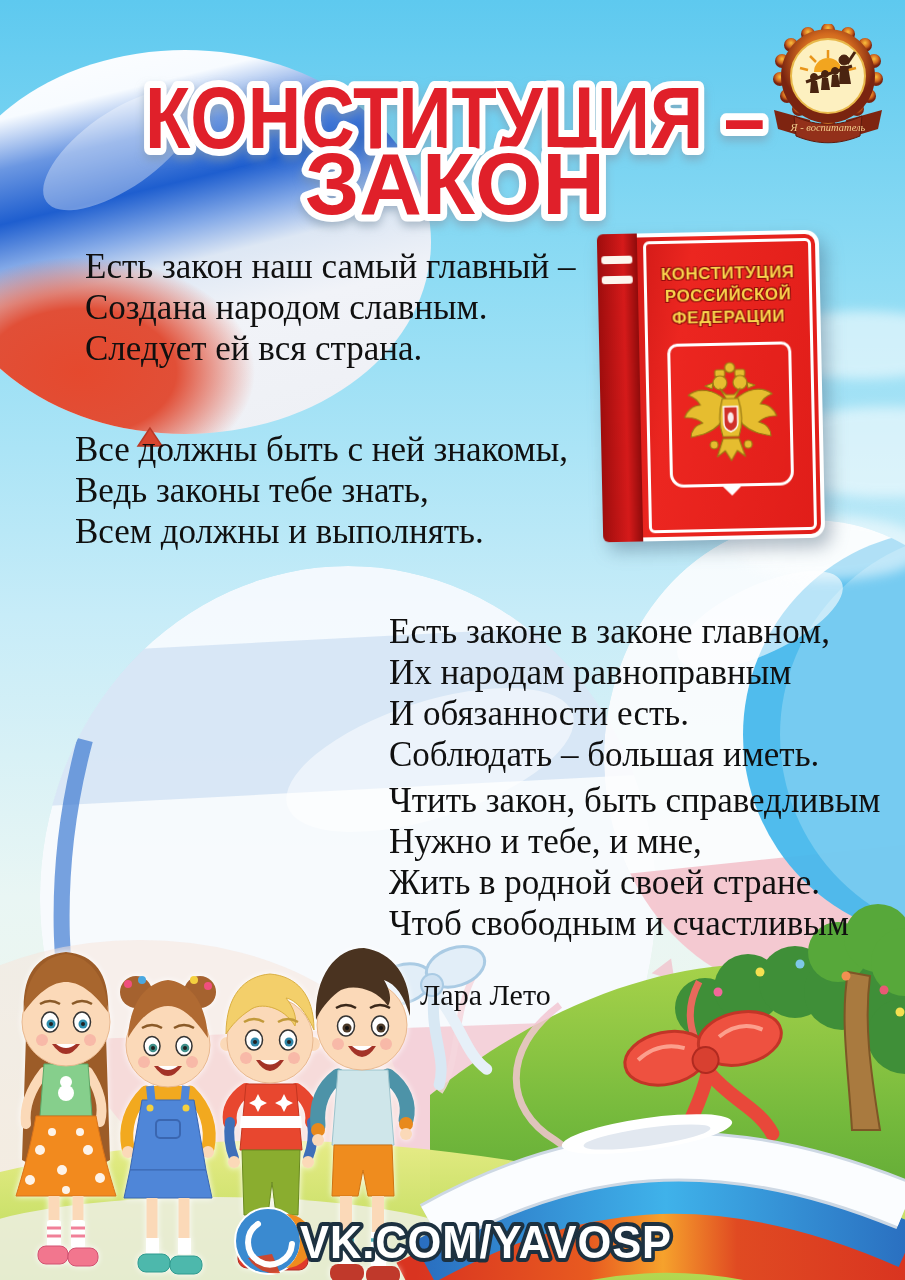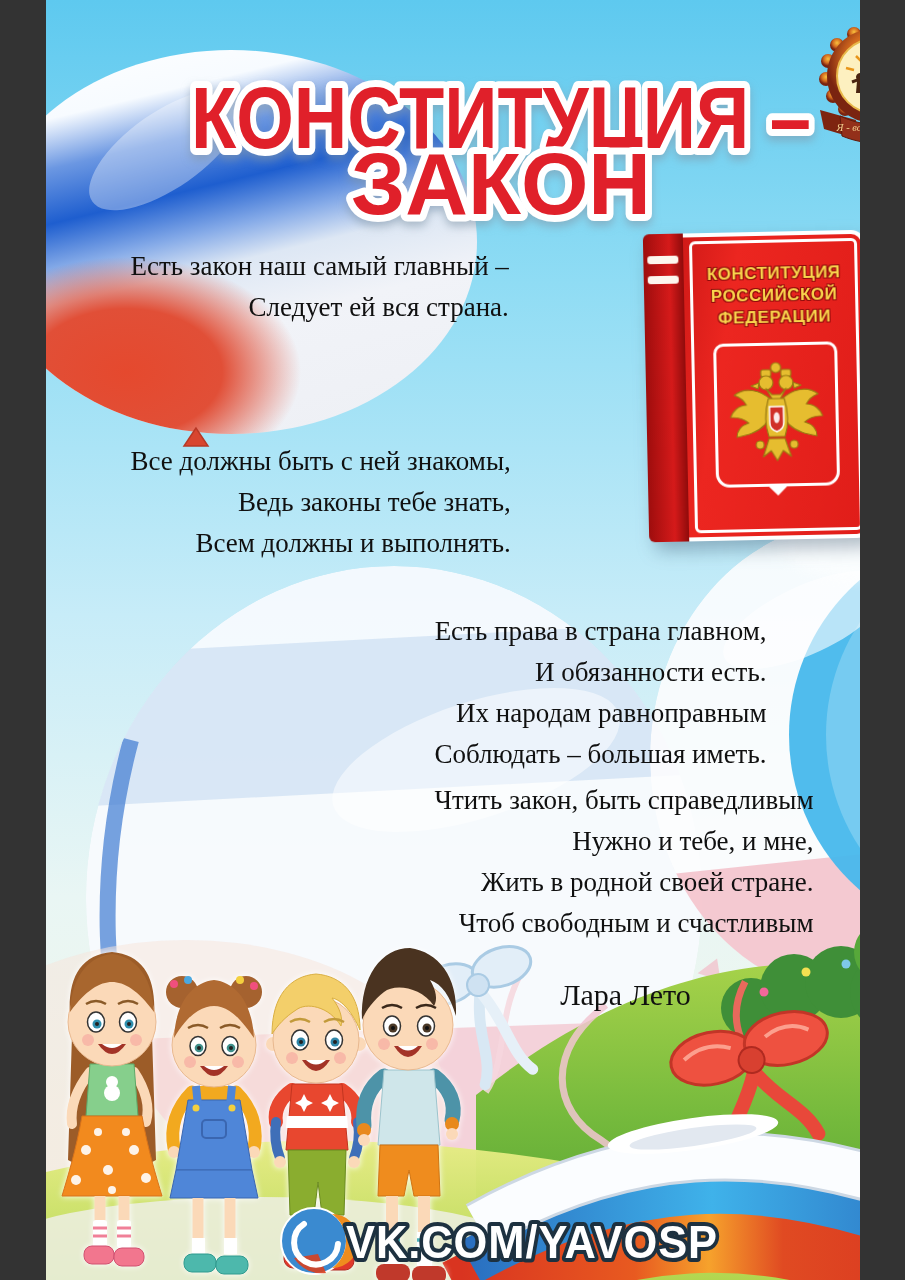--- a/index.html
+++ b/index.html
@@ -1,31 +1,31 @@
 <!DOCTYPE html>
 <html><head>
 <meta charset="utf-8">
 <style>
   html,body{margin:0;padding:0;background:#333;}
-  .poster{position:relative;width:814px;height:1280px;margin:0 auto;overflow:hidden;
+  .poster{position:relative;width:905px;height:1280px;margin:0 auto;overflow:hidden;
     background:linear-gradient(180deg,#5ec9ef 0%,#8fdcf4 22%,#c7ecf8 48%,#e9f6f4 70%,#f2f5e6 100%);
     font-family:"Liberation Sans",sans-serif;}
   .layer{position:absolute;inset:0;}
   svg{display:block;}
 
   
   .title-svg{position:absolute;left:0;top:46px;width:905px;height:235px;z-index:6;}
   .title-svg text{font-family:"Liberation Sans",sans-serif;font-weight:bold;
     fill:#e0202a;stroke:#ffffff;stroke-width:14px;stroke-linejoin:round;paint-order:stroke;}
 
   
   .stanza{position:absolute;z-index:7;color:#101010;
-    font-family:"Liberation Serif",serif;font-size:27px;line-height:41px;text-align:right;}
+    font-family:"Liberation Serif",serif;font-size:35px;line-height:41px;}
   .stanza .line{white-space:pre-wrap;}
-  .author{position:absolute;left:420px;top:978px;width:320px;text-align:center;z-index:7;
+  .author{position:absolute;left:420px;top:978px;width:320px;text-align:left;z-index:7;
     font-family:"Liberation Serif",serif;font-size:30px;color:#101010;}
 
   
   .book{position:absolute;left:600px;top:232px;width:222px;height:308px;z-index:5;
     transform:rotate(-1.2deg);filter:drop-shadow(6px 9px 9px rgba(60,85,110,.4));}
   .book-inner{position:absolute;inset:0;border:4px solid #fff;border-radius:10px 14px 14px 10px;
     background:linear-gradient(100deg,#c01212 0%,#ec2620 35%,#e01d19 100%);}
   .spine{position:absolute;left:0;top:0;bottom:0;width:40px;border-radius:6px 0 0 6px;
     background:linear-gradient(90deg,#9e0d0d,#d51a1a 65%,#8f0b0b);}
   .spine-stripe{position:absolute;left:4px;right:5px;height:8px;background:#fdf6ee;border-radius:3px;}
@@ -271,31 +271,32 @@
     <g>
       <path d="M16,86 L52,96 L50,114 L20,105 Z" fill="#7e2410"></path>
       <path d="M124,86 L88,96 L90,114 L120,105 Z" fill="#7e2410"></path>
       <path d="M36,92 C60,103 80,103 104,92 L102,112 C80,121 60,121 38,112 Z" fill="#93301a" stroke="#5f1a0c" stroke-width="1"></path>
       <text x="70" y="107" text-anchor="middle" font-size="10.5" font-style="italic" font-family="Liberation Serif, serif" fill="#f2cd8c">Я - воспитатель</text>
     </g>
   </svg>
 
   <div class="stanza" style="left:85px;top:246px;">
     <div class="line">Есть закон наш самый главный –</div>
+    <div class="line">Создана народом славным.</div>
     <div class="line">Следует ей вся страна.</div>
   </div>
-  <div class="stanza" style="left:85px;top:429px;margin-top:12px;">
+  <div class="stanza" style="left:75px;top:429px;">
     <div class="line">Все должны быть с ней знакомы,</div>
     <div class="line">Ведь законы тебе знать,</div>
     <div class="line">Всем должны и выполнять.</div>
   </div>
   <div class="stanza" style="left:389px;top:611px;">
-    <div class="line">Есть права в страна главном,</div>
+    <div class="line">Есть законе в законе главном,</div>
+    <div class="line">Их народам равноправным</div>
     <div class="line">И обязанности есть.</div>
-    <div class="line">Их народам равноправным</div>
     <div class="line">Соблюдать – большая иметь.</div>
   </div>
   <div class="stanza" style="left:389px;top:780px;">
     <div class="line">Чтить закон, быть справедливым</div>
     <div class="line">Нужно и тебе, и мне,</div>
     <div class="line">Жить в родной своей стране.</div>
     <div class="line">Чтоб свободным и счастливым</div>
   </div>
   <div class="author">Лара Лето</div>
 

